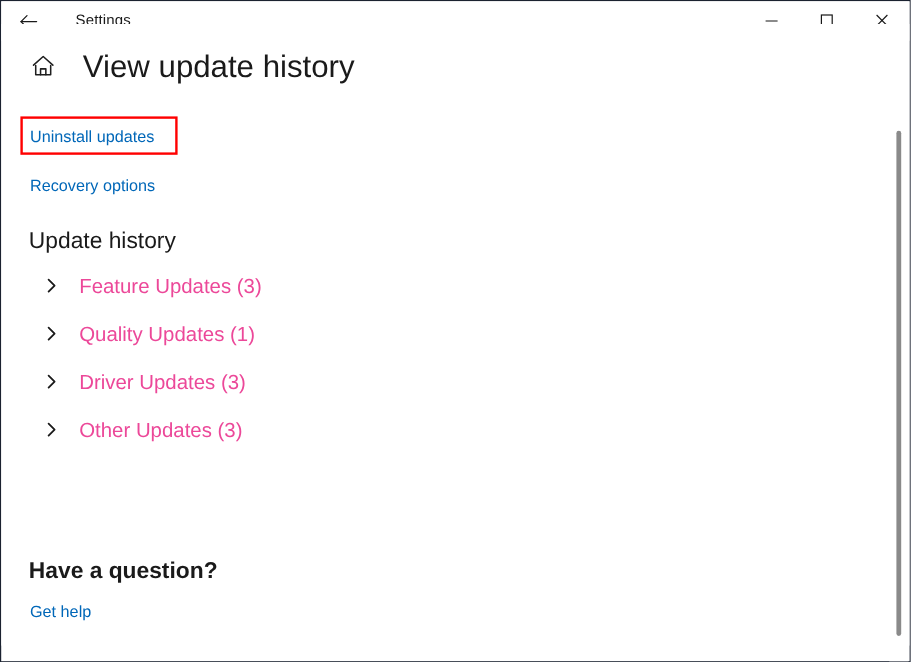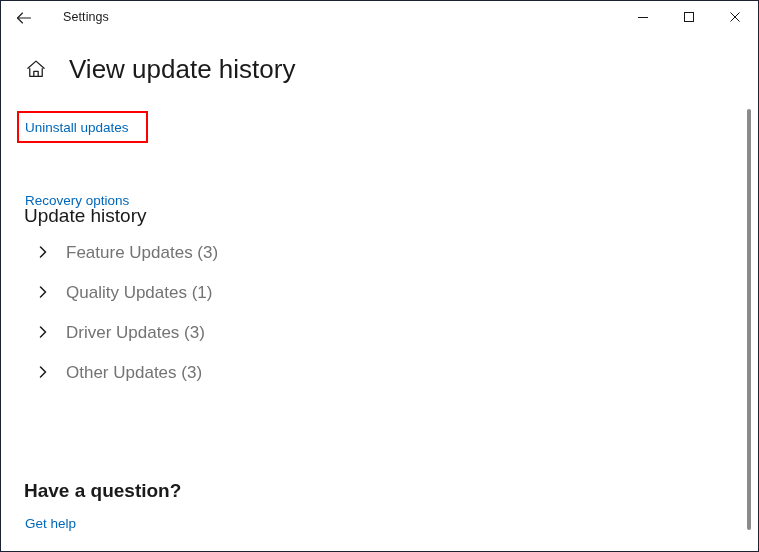--- a/index.html
+++ b/index.html
@@ -66,21 +66,21 @@
     display: flex;
     align-items: center;
     justify-content: center;
     color: #171717;
   }
   .wc-btn svg { display: block; }
 
   
   #content {
     position: absolute;
-    top: 33px;
+    top: 19px;
     left: 0;
     width: 757px;
     height: 518px;
     background: #ffffff;
   }
 
   
   #page-header {
     position: absolute;
     top: 22px;
@@ -112,21 +112,21 @@
   .link {
     position: absolute;
     font-size: 13.5px;
     color: #0067b8;
     line-height: 1;
     white-space: nowrap;
     text-decoration: none;
   }
 
   #uninstall-updates-link { left: 24px; top: 87px; }
-  #recovery-options-link  { left: 24px; top: 128px; margin-top: 32px; }
+  #recovery-options-link  { left: 24px; top: 128px; }
 
   
   #uninstall-highlight-box {
     position: absolute;
     left: 16px;
     top: 77px;
     width: 131px;
     height: 32px;
     border: 2px solid #ff0000;
     background: transparent;
@@ -164,21 +164,21 @@
     display: flex;
     align-items: center;
     justify-content: center;
     color: #1a1a1a;
   }
   .chevron-icon svg { display: block; }
 
   .update-row-label {
     font-size: 17px;
     font-weight: 300;
-    color: #737373;
+    color: #ec4899;
     line-height: 1;
     margin-left: 12px;
     white-space: nowrap;
   }
 
   #get-help-link { left: 24px; top: 483px; }
 
   
   #scrollbar-track {
     position: absolute;

